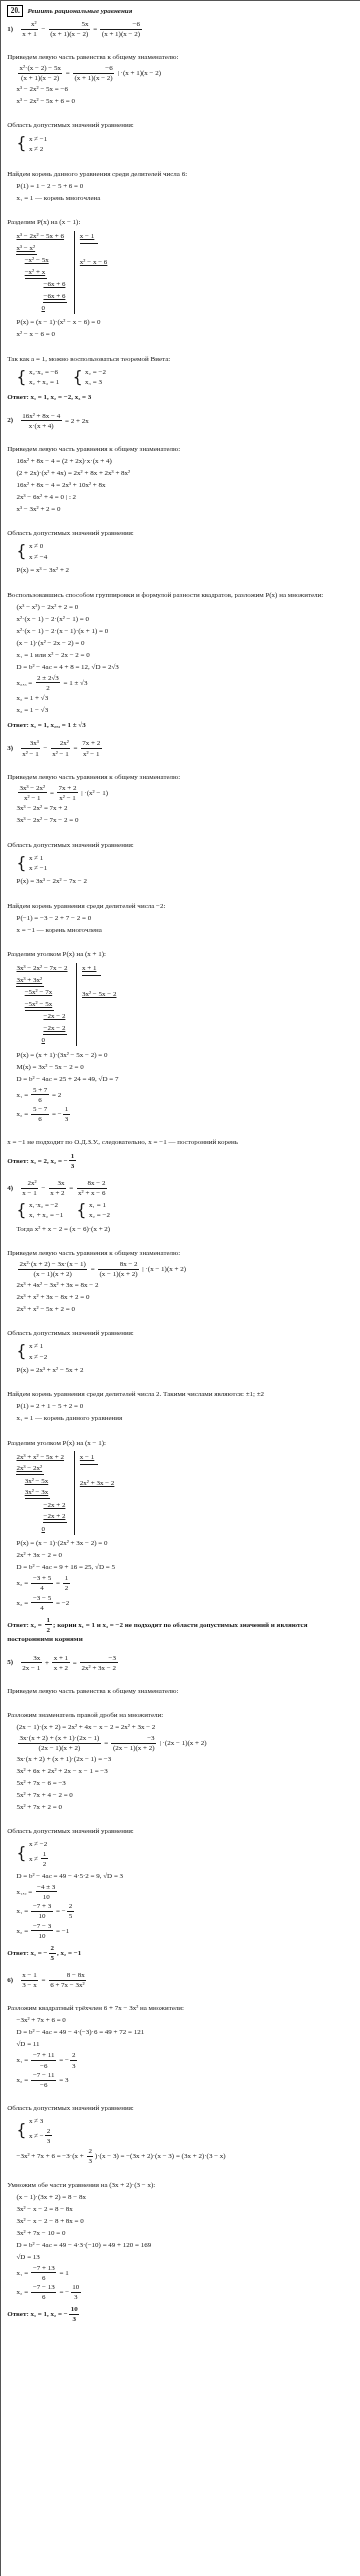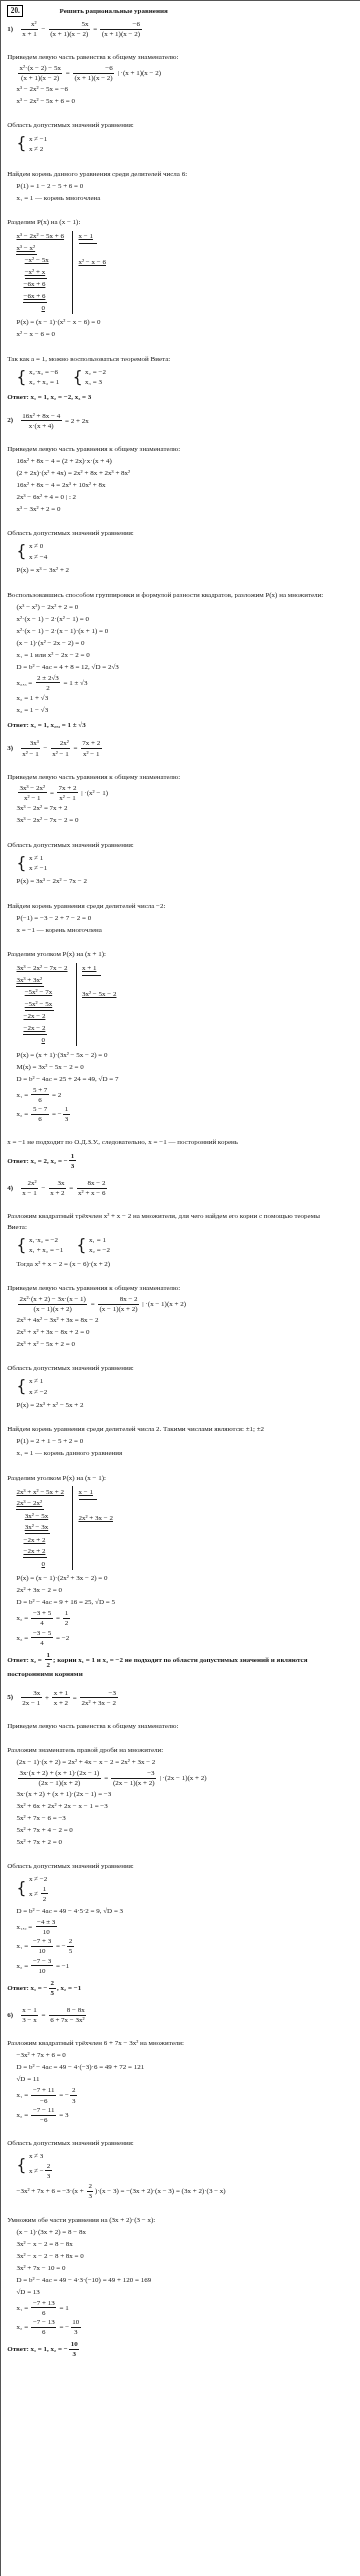--- a/index.html
+++ b/index.html
@@ -7,45 +7,45 @@
     width:361px;
     min-height:2632px;
     box-sizing:border-box;
     background:#ffffff;
     border:0.5px solid #555;
     padding:4.1px 7.2px 12.4px 6.2px;
     font-family:"Liberation Serif", serif;
     font-size:7px;
     color:#1a1a1a;
   }
-  .header{display:flex;align-items:center;margin-bottom:3.1px;gap:32px;}
+  .header{display:flex;align-items:center;margin-bottom:3.1px;}
   .badge{
     display:inline-block;border:1px solid #000;padding:0 2.6px;
     font-weight:bold;margin-right:4.1px;font-size:7.2px;line-height:1.4;
   }
-  .title{font-weight:bold;}
+  .title{font-style:italic;font-weight:bold;}
   .line{margin:1.5px 0;line-height:1.5;}
   .line.eq{padding-left:9.3px;}
   .line.numbered{padding-left:0;}
   .pnum{display:inline-block;min-width:10.3px;font-weight:bold;}
   .para{margin-top:14px;max-width:330px;}
   .answer{font-weight:bold;margin:4.1px 0 9.3px;padding-left:0;font-family:Liberation Serif, serif;}
   .frac{display:inline-block;vertical-align:middle;text-align:center;padding:0 1.5px;line-height:1.15;}
   .frac .num{display:block;border-bottom:0.5px solid #1a1a1a;padding:0 1.5px 0.5px;text-align:right;}
   .frac .den{display:block;padding:0.5px 1.5px 0;}
   .sys{display:flex;align-items:center;gap:13.4px;padding-left:9.3px;margin:2.6px 0;}
   .sysg{display:flex;align-items:center;}
   .brace{font-size:15.5px;margin-right:2.6px;font-family:"DejaVu Sans",sans-serif;font-weight:normal;line-height:1;}
   .sysrows > div{line-height:1.5;}
   .division{display:flex;padding-left:9.3px;margin:3.1px 0;text-decoration:underline;}
   .dleft{padding-right:6.2px;}
   .dl{display:table;padding:0.5px 2.1px 0.5px 0;}
   .dl.ul{border-bottom:0.5px solid #1a1a1a;text-align:center;}
   .dl.i1{margin-left:8.2px;}
-  .dl.i2{margin-left:7px;}
+  .dl.i2{margin-left:27px;}
   .dl.i3{margin-left:25px;}
   .dright{border-left:0.5px solid #1a1a1a;padding-left:5.2px;align-self:stretch;}
   .divisor{border-bottom:0.5px solid #1a1a1a;padding:0.5px 4.1px 1.5px 0;display:table;}
   .quot{padding-top:13px;}
 </style>
 </head>
 <body>
 
 <div class="page">
   <div class="header">
@@ -172,21 +172,20 @@
         </div>
       </div>
       <div class="line eq">P(x) = (x + 1)·(3x² − 5x − 2) = 0</div>
       <div class="line eq">M(x) = 3x² − 5x − 2 = 0</div>
       <div class="line eq">D = b² − 4ac = 25 + 24 = 49, √D = 7</div>
       <div class="line eq">x₁ = <span class="frac"><span class="num">5 + 7</span><span class="den">6</span></span> = 2</div>
       <div class="line eq">x₂ = <span class="frac"><span class="num">5 − 7</span><span class="den">6</span></span> = −<span class="frac"><span class="num">1</span><span class="den">3</span></span></div>
       <div class="line para">x = −1 не подходит по О.Д.З.У., следовательно, x = −1 — посторонний корень</div>
       <div class="line answer">Ответ: x₁ = 2, x₂ = −<span class="frac"><span class="num">1</span><span class="den">3</span></span></div>
       <div class="line eq numbered"><span class="pnum">4)</span> <span class="frac"><span class="num">2x²</span><span class="den">x − 1</span></span> − <span class="frac"><span class="num">3x</span><span class="den">x + 2</span></span> = <span class="frac"><span class="num">8x − 2</span><span class="den">x² + x − 6</span></span></div>
-      <div class="line para">Разложим квадратный трёхчлен x² + x − 2 на множители, для чего найдем его корни с помощью теоремы Виета:</div>
       <div class="line sys">
         <span class="sysg">
           <span class="brace">{</span>
           <span class="sysrows">
             <div>x₁·x₂ = −2</div>
             <div>x₁ + x₂ = −1</div>
           </span>
         </span>
         <span class="sysg">
           <span class="brace">{</span>

